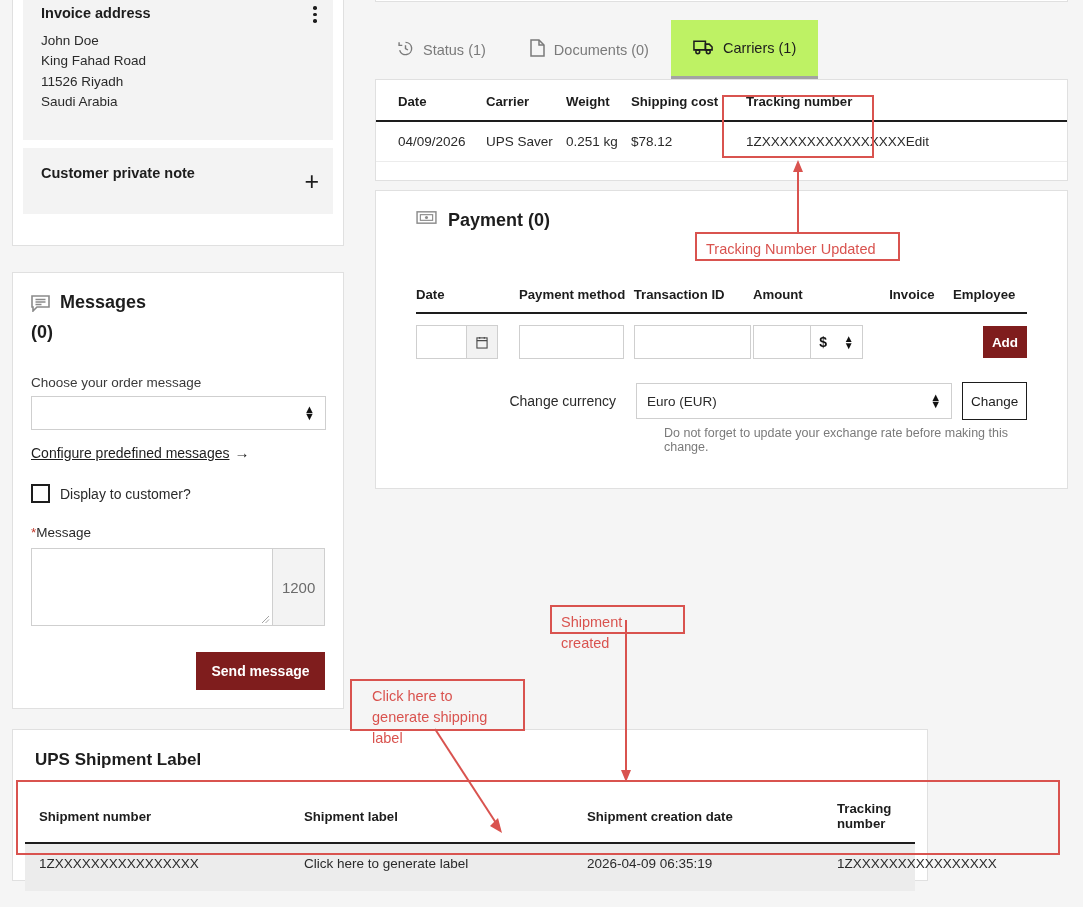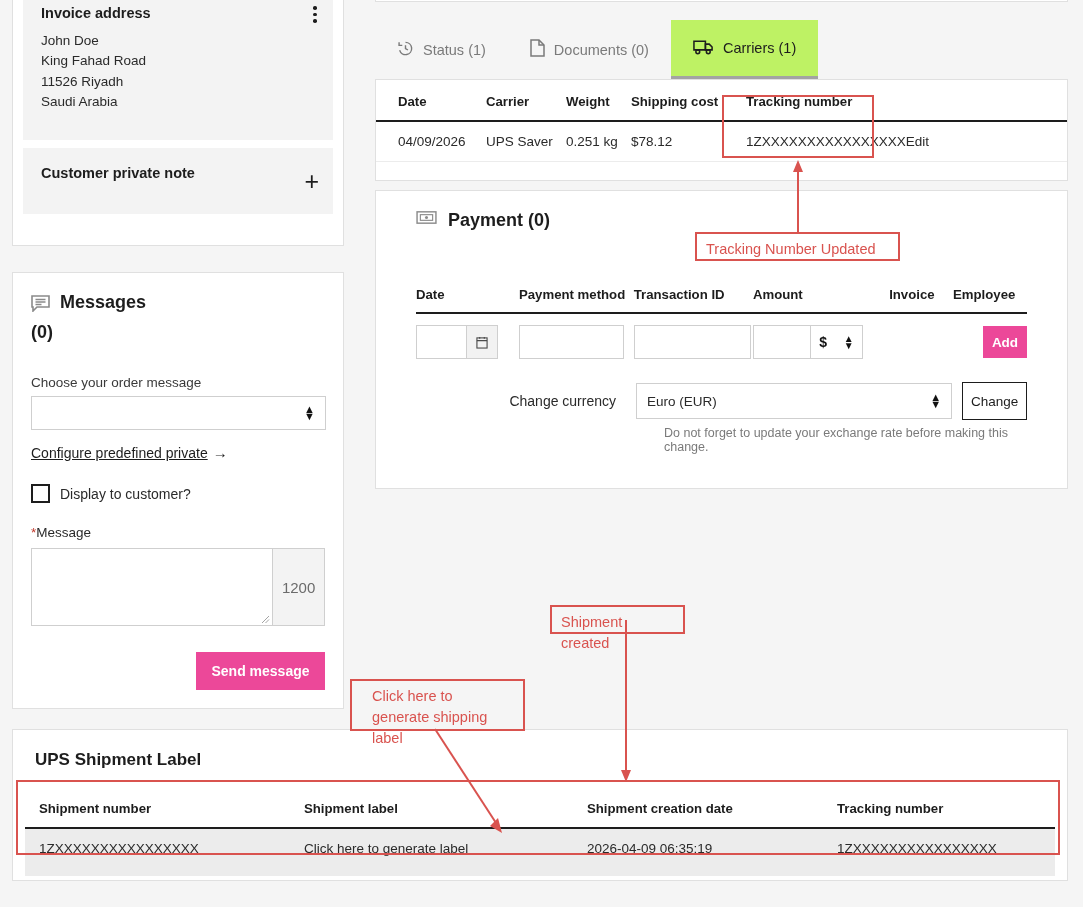--- a/index.html
+++ b/index.html
@@ -114,21 +114,21 @@
   .ta-grip {
     position: absolute; right: 2px; bottom: 1px; width: 10px; height: 10px;
     pointer-events: none;
   }
   .counter {
     width: 52px; height: 78px; border: 1px solid #cfcfcf; border-left: none;
     background: #f3f3f3; display: flex; align-items: center; justify-content: center;
     font-size: 15px; color: #6b6b6b;
   }
   .btn-dark {
-    background: #ec4899; color: #fff; border: none;
+    background: #7f1d1d; color: #fff; border: none;
     font-size: 14px; font-weight: bold; font-family: inherit;
     cursor: pointer;
     margin-left: 30px;
   }
   #send-message-button {
     position: absolute; right: 18px; bottom: 18px;
     width: 129px; height: 38px;
   }
 
   
@@ -197,21 +197,21 @@
     width: 72px; height: 38px; margin-left: 10px; background: #fff;
     border: 1px solid #1d1d1d; color: #1d1d1d; font-size: 13.5px;
     font-family: inherit; cursor: pointer;
   }
   #currency-hint {
     font-size: 12.5px; color: #7a7a7a; margin-left: 248px; margin-top: 6px;
   }
 
   
   #ups-panel {
-    left: 12px; top: 729px; width: 1056px; height: 152px;
+    left: 12px; top: 729px; width: 916px; height: 152px;
     padding: 14px 12px 0 12px;
   }
   #ups-title { font-size: 17px; font-weight: bold; color: #1d1d1d; margin: 6px 0 0 10px; }
   #ups-table-wrap { position: relative; margin-top: 20px; }
   table.ups { width: 100%; border-collapse: collapse; table-layout: fixed; }
   table.ups th {
     text-align: left; font-size: 13.2px; font-weight: bold; color: #1d1d1d;
     padding: 11px 0 11px 14px; border-bottom: 2px solid #1d1d1d;
   }
   table.ups td {
@@ -268,21 +268,21 @@
       <span>Messages</span>
       <span id="messages-count">(0)</span>
     </div>
 
     <div class="field-label">Choose your order message</div>
     <div class="select-box">
       <span class="sel-val"></span>
       <span class="arrows">▲<br>▼</span>
     </div>
 
-    <a class="cfg-link"><span>Configure predefined private</span><span class="cfg-arrow">→</span></a>
+    <a class="cfg-link"><span>Configure predefined messages</span><span class="cfg-arrow">→</span></a>
 
     <div class="check-row">
       <span class="checkbox"></span>
       <span class="check-lbl">Display to customer?</span>
     </div>
 
     <div class="req-label"><span class="req-star">*</span><span>Message</span></div>
 
     <div class="textarea-wrap">
       <div class="ta">

